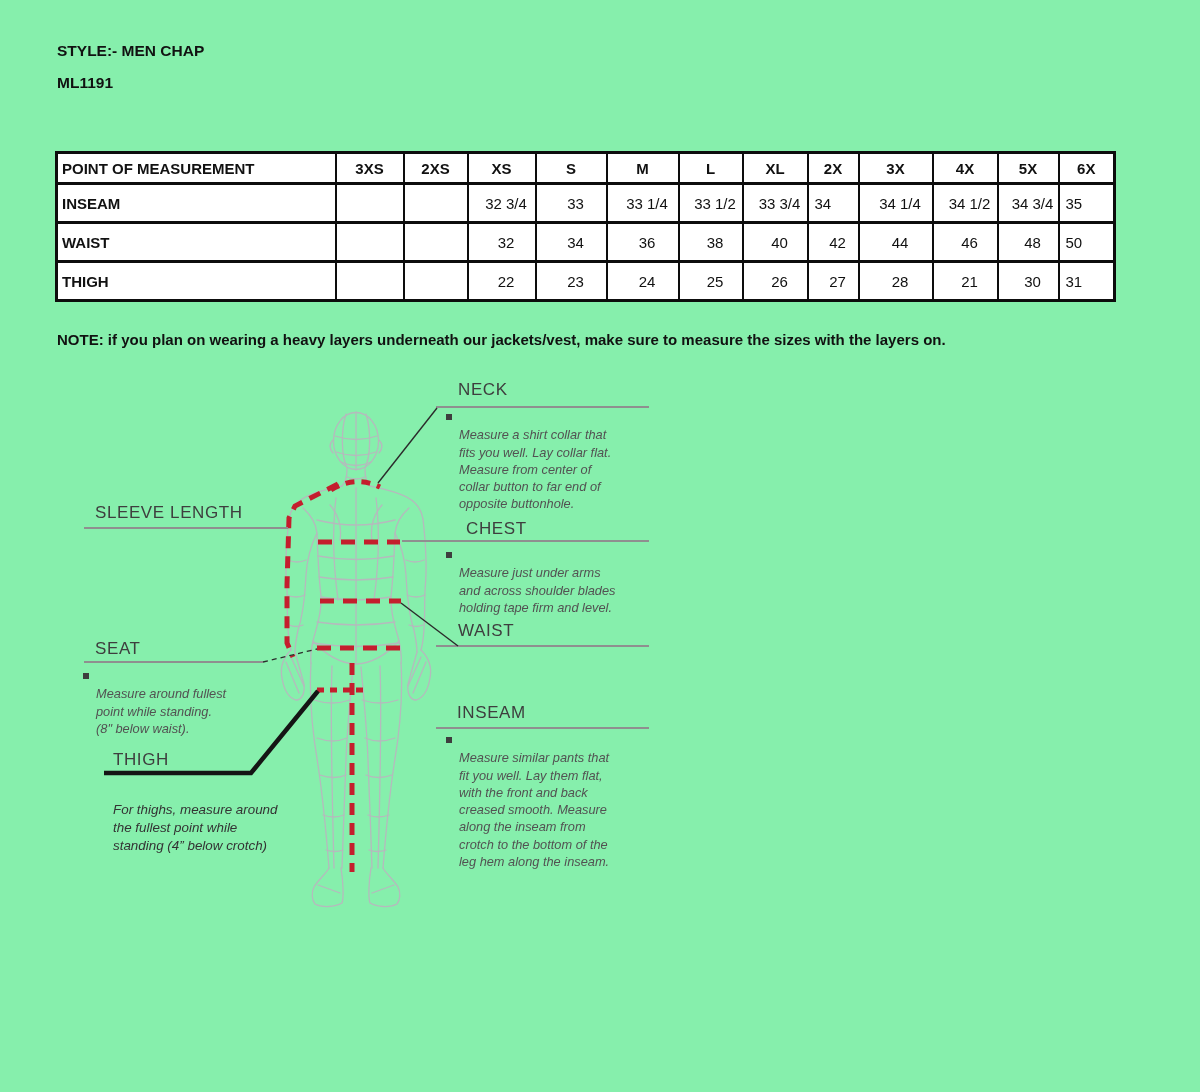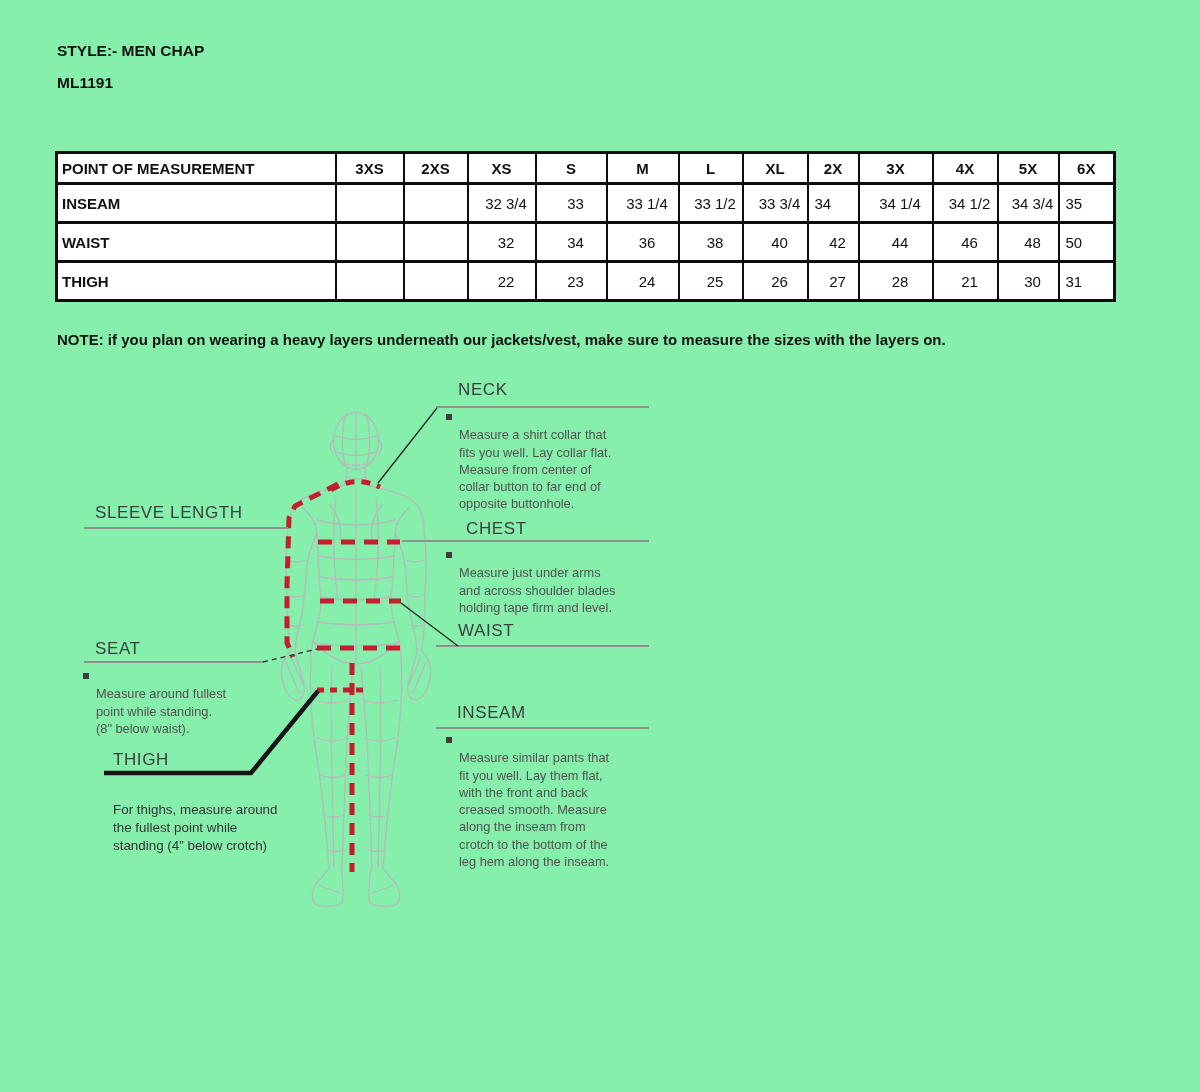--- a/index.html
+++ b/index.html
@@ -23,21 +23,21 @@
   table.size-table .al{text-align:left;padding-left:6px;}
 
   
   .note-line{position:absolute;left:57px;top:331px;width:1100px;font-size:15px;font-weight:bold;color:#111;}
 
   
   .diagram{position:absolute;left:0;top:365px;width:1012px;height:575px;}
   .diagram svg{position:absolute;left:0;top:0;}
   .dg-title{position:absolute;font-size:17px;letter-spacing:.6px;color:#3e3e3e;font-weight:normal;}
   .dg-para{position:absolute;font-size:12.8px;line-height:17.3px;color:#525252;
-           white-space:pre-line;padding-left:14px;}
+           white-space:pre-line;padding-left:14px;font-style:italic;}
   .dg-para .sq{position:absolute;left:1px;top:5px;width:6px;height:6px;background:#3e3e3e;}
   .dg-para.nobullet{padding-left:0;color:#333;font-size:13.4px;line-height:18px;}
 </style>
 </head>
 <body>
 
 <div class="page">
 
   <div class="doc-title">STYLE:- MEN CHAP</div>
   <div class="doc-model">ML1191</div>

